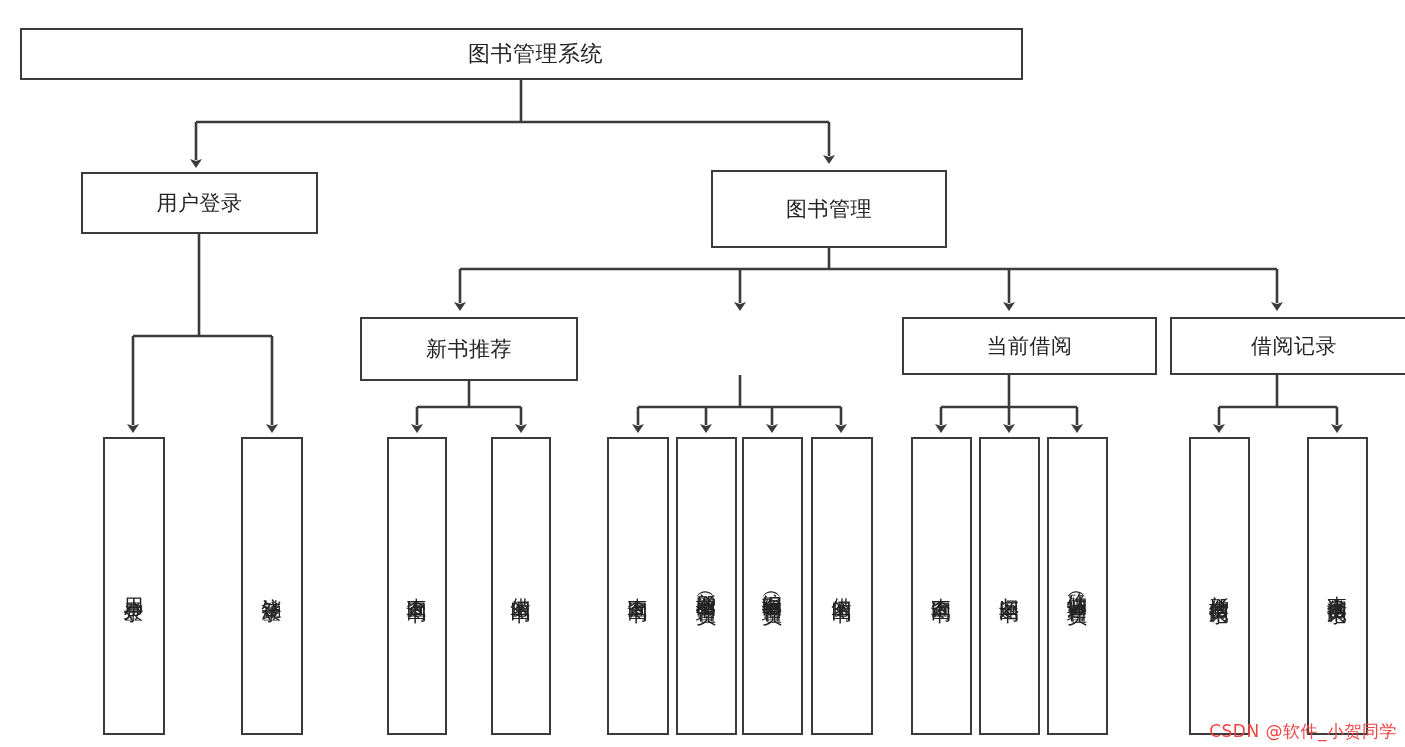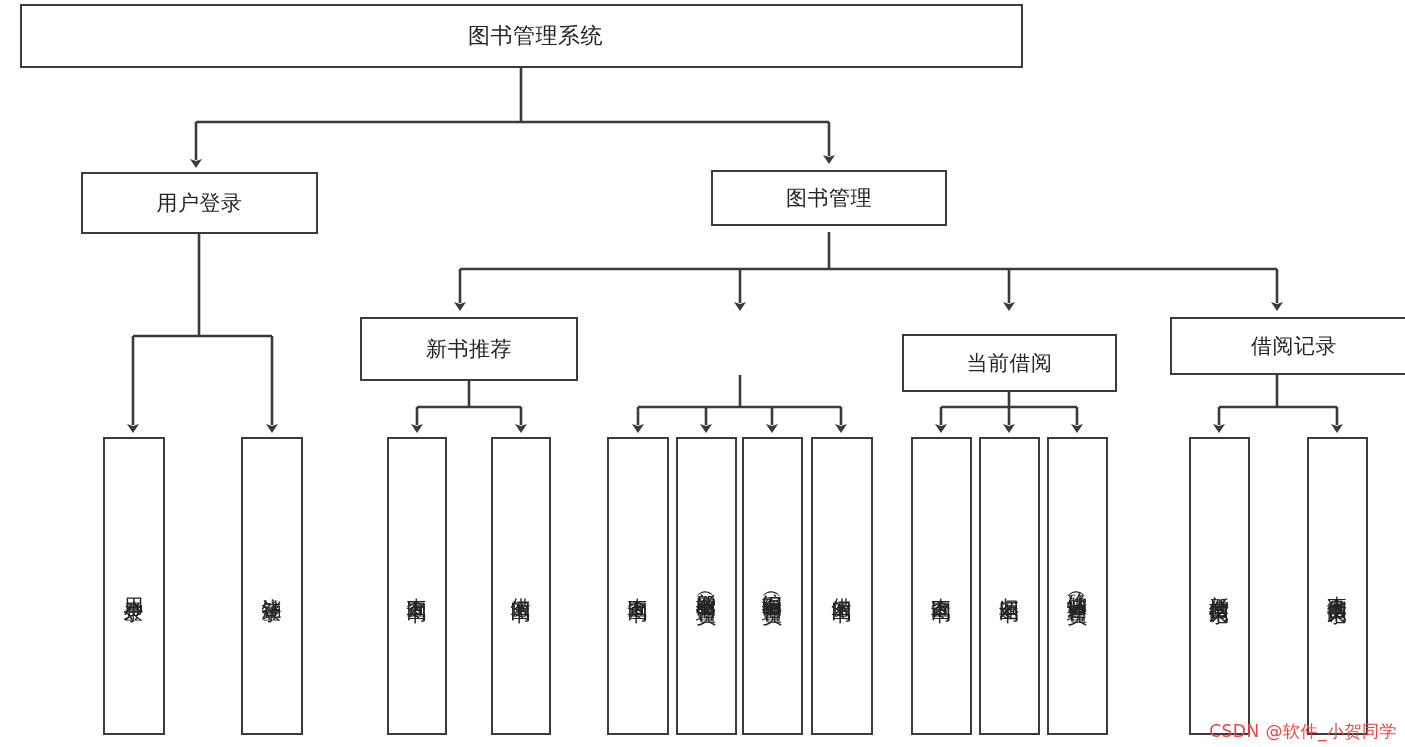--- a/index.html
+++ b/index.html
@@ -113,35 +113,35 @@
       <path d="M 1009 407 L 1009 425" marker-end="url(#arrow)"></path>
       <path d="M 1077 407 L 1077 425" marker-end="url(#arrow)"></path>
 
       <path d="M 1277 375 L 1277 407"></path>
       <path d="M 1219 407 L 1337 407"></path>
       <path d="M 1219 407 L 1219 425" marker-end="url(#arrow)"></path>
       <path d="M 1337 407 L 1337 425" marker-end="url(#arrow)"></path>
     </g>
   </svg>
 
-  <div class="node root" style="left:20px; top:4px; width:1003px; height:64px;padding-left:28px;">
+  <div class="node root" style="left:20px; top:28px; width:1003px; height:52px;padding-left:28px;">
     <span class="label">图书管理系统</span>
   </div>
 
   <div class="node" style="left:81px; top:172px; width:237px; height:62px;">
     <span class="label">用户登录</span>
   </div>
-  <div class="node" style="left:711px; top:170px; width:236px; height:56px;">
+  <div class="node" style="left:711px; top:170px; width:236px; height:78px;">
     <span class="label">图书管理</span>
   </div>
 
   <div class="node" style="left:360px; top:317px; width:218px; height:64px;">
     <span class="label">新书推荐</span>
   </div>
-  <div class="node" style="left:902px; top:334px; width:215px; height:58px;">
+  <div class="node" style="left:902px; top:317px; width:255px; height:58px;">
     <span class="label">当前借阅</span>
   </div>
   <div class="node" style="left:1170px; top:317px; width:248px; height:58px;">
     <span class="label">借阅记录</span>
   </div>
 
   <div class="node vertical" style="left:103px; top:437px; width:62px; height:298px;">
     <span class="label">用户登录</span>
   </div>
   <div class="node vertical" style="left:241px; top:437px; width:62px; height:298px;">

